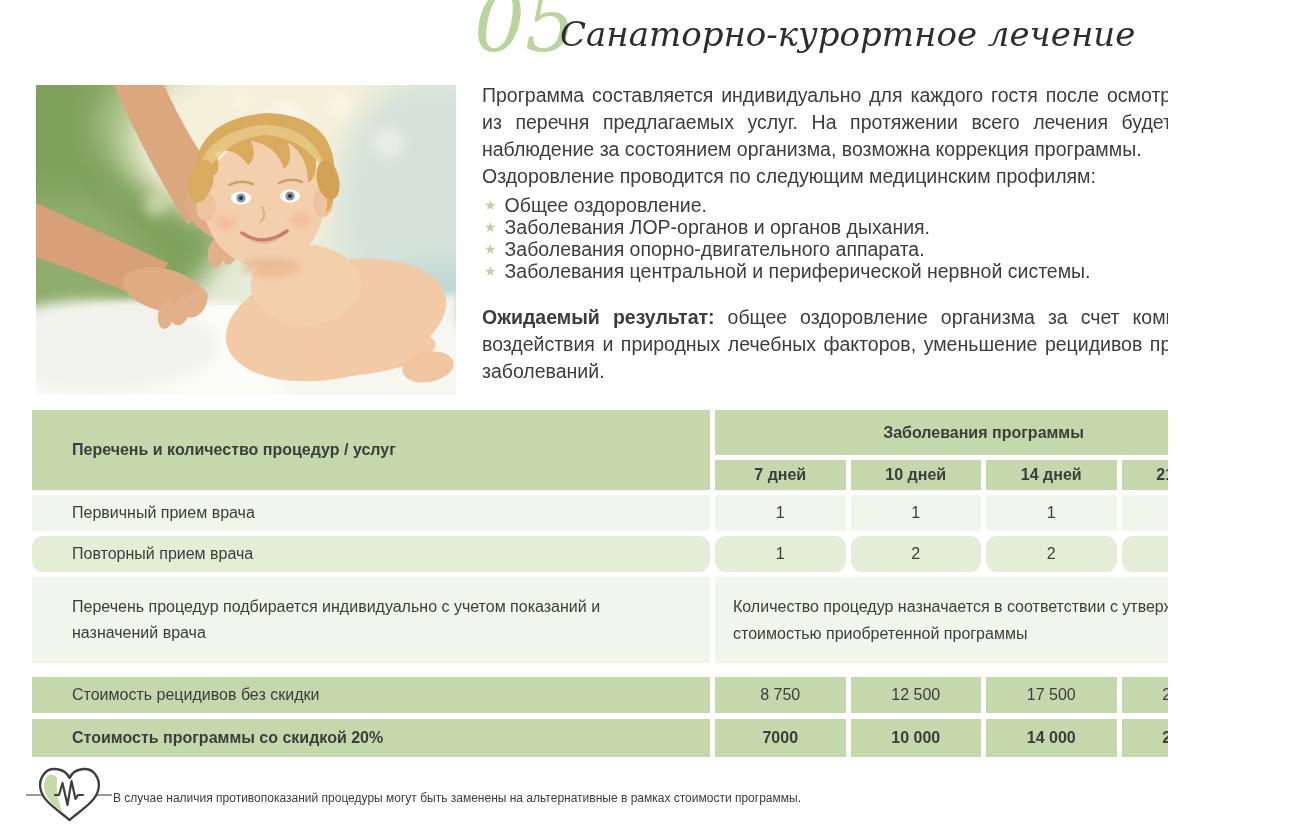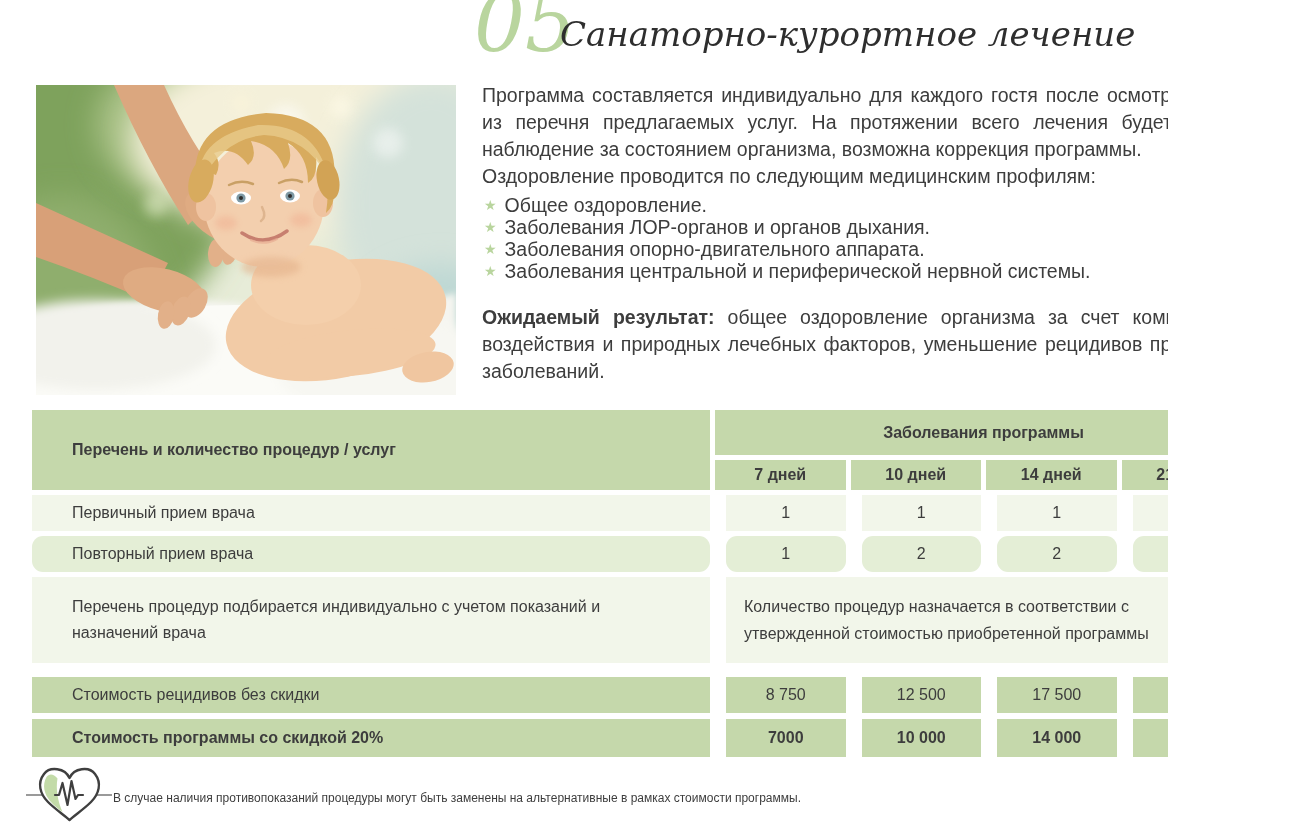--- a/index.html
+++ b/index.html
@@ -41,21 +41,21 @@
   
   .program-table{position:absolute;left:32px;top:410px;width:1220px;font-size:16px;}
   .cell{display:flex;align-items:center;}
   .t-header{display:grid;grid-template-columns:678px 1fr;column-gap:5px;}
   .h-left{background:var(--headGreen,#c5d8ab);height:80px;padding-left:40px;font-weight:700;}
   .h-right{display:flex;flex-direction:column;gap:5px;}
   .h-duration{background:var(--headGreen,#c5d8ab);height:45px;justify-content:center;font-weight:700;}
   .h-days{height:30px;display:grid;grid-template-columns:repeat(4,1fr);column-gap:5px;}
   .h-days .cell{background:var(--headGreen,#c5d8ab);justify-content:center;font-weight:700;}
 
-  .t-row{display:grid;grid-template-columns:678px repeat(4,1fr);column-gap:16px;margin-top:5px;}
+  .t-row{display:grid;grid-template-columns:678px repeat(4,1fr);column-gap:5px;margin-top:5px;}
   .t-row .cell{height:36px;}
   .t-row.tall .cell{height:86px;}
   .t-row.light .cell{background:var(--rowLight,#f2f6ea);}
   .t-row.glight .cell{background:var(--rowMid,#e4eed6);border-radius:11px;}
   .t-row.green .cell{background:var(--headGreen,#c5d8ab);}
   .t-row.bold{margin-top:6px;}
   .t-row.bold .cell{font-weight:700;height:38px;}
   .t-row.tall + .t-row{margin-top:14px;}
   .cell-label{padding-left:40px;padding-right:100px;line-height:26px;}
   .cell-num{justify-content:center;}

